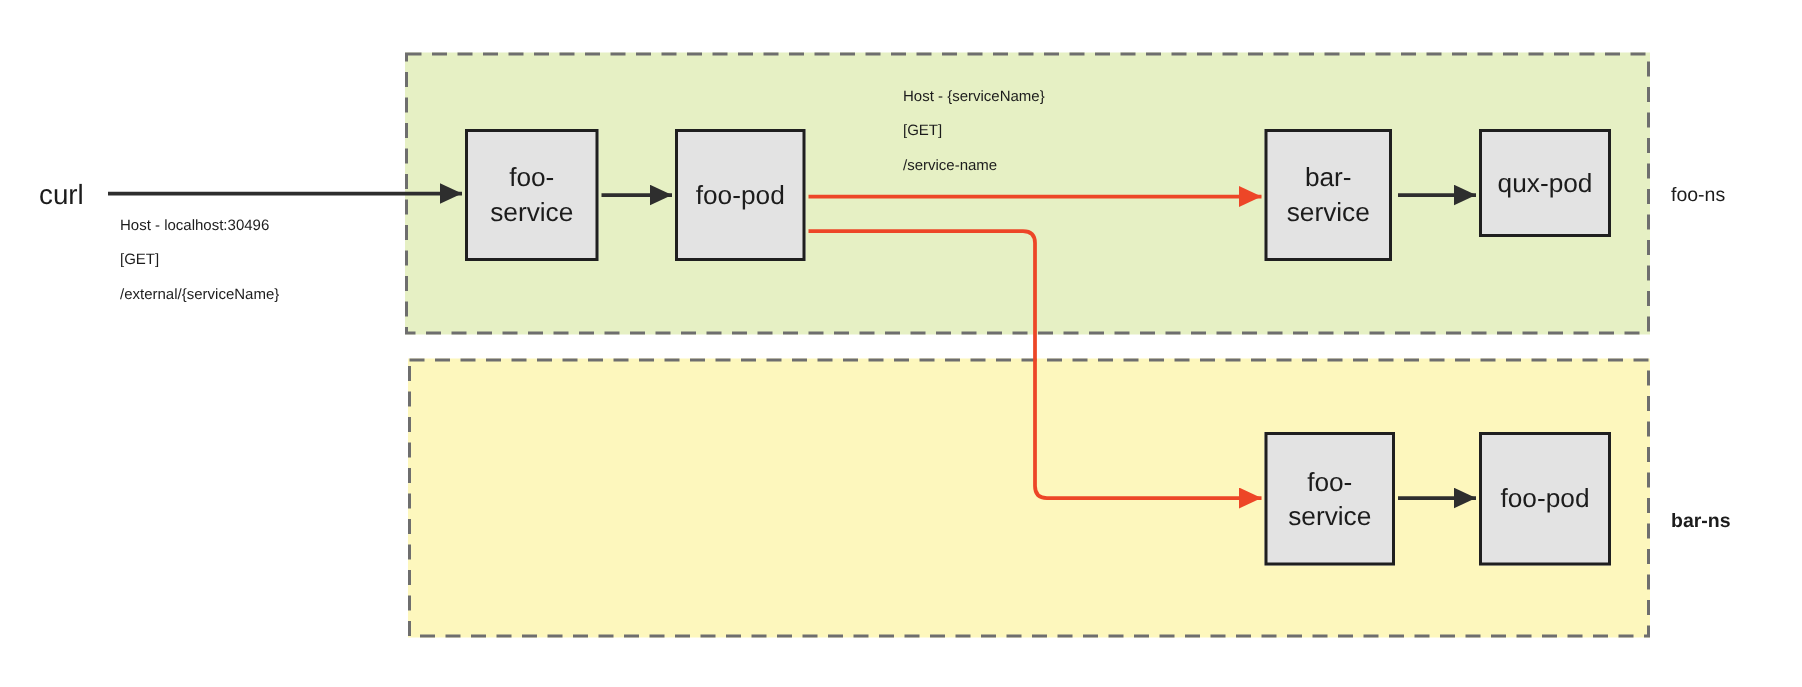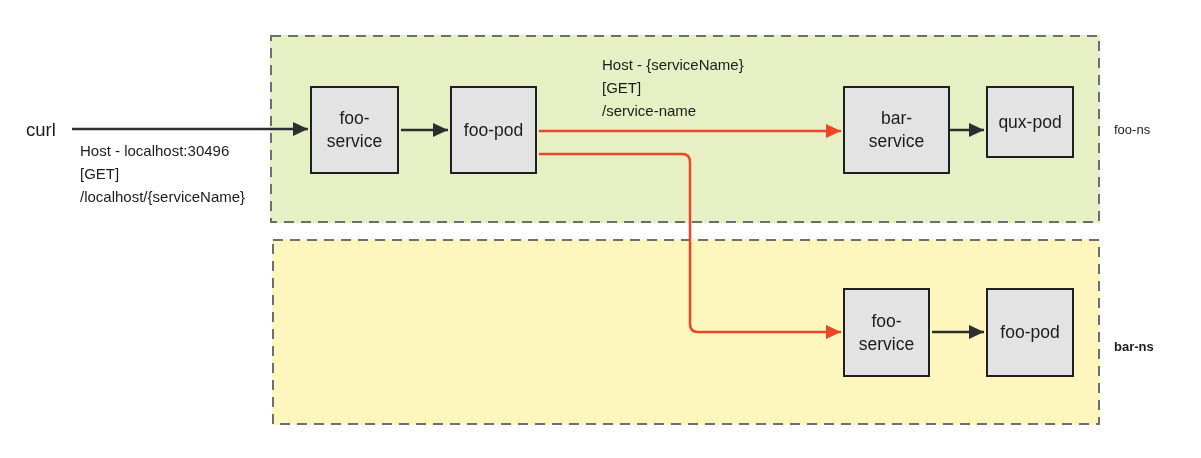--- a/index.html
+++ b/index.html
@@ -43,21 +43,21 @@
     flex-direction: column;
     align-items: center;
     justify-content: center;
     font-size: 17.5px;
     line-height: 23px;
     text-align: center;
     z-index: 3;
   }
   .node-foo-service-top { left: 310px; top: 86px; width: 89px; height: 88px; }
   .node-foo-pod-top     { left: 450px; top: 86px; width: 87px; height: 88px; }
-  .node-bar-service     { left: 843px; top: 86px; width: 107px; height: 88px; }
+  .node-bar-service     { left: 843px; top: 86px; width: 85px; height: 88px; }
   .node-qux-pod         { left: 986px; top: 86px; width: 88px; height: 72px; }
   .node-foo-service-bot { left: 843px; top: 288px; width: 87px; height: 89px; }
   .node-foo-pod-bot     { left: 986px; top: 288px; width: 88px; height: 89px; }
 
   .edge-layer {
     position: absolute;
     left: 0;
     top: 0;
     width: 1201px;
     height: 458px;
@@ -77,21 +77,21 @@
     text-align: right;
   }
   .label-ns {
     font-size: 13px;
     line-height: 25px;
   }
   .label-foo-ns { left: 1114px; top: 117px; }
   .label-bar-ns { left: 1114px; top: 334px; font-weight: bold; }
   .request-block {
     position: absolute;
-    font-size: 15px;
+    font-size: 10px;
     line-height: 23px;
     white-space: nowrap;
     z-index: 4;
   }
   .request-external { left: 80px; top: 139px; }
   .request-internal { left: 602px; top: 53px; }
   .request-block div { height: 23px; }
 </style>
 </head>
 <body>
@@ -145,21 +145,21 @@
     <div>foo-pod</div>
   </div>
 
   <div class="label label-curl">curl</div>
   <div class="label label-ns label-foo-ns">foo-ns</div>
   <div class="label label-ns label-bar-ns">bar-ns</div>
 
   <div class="request-block request-external">
     <div>Host - localhost:30496</div>
     <div>[GET]</div>
-    <div>/localhost/{serviceName}</div>
+    <div>/external/{serviceName}</div>
   </div>
 
   <div class="request-block request-internal">
     <div>Host - {serviceName}</div>
     <div>[GET]</div>
     <div>/service-name</div>
   </div>
 
 </div>
 

